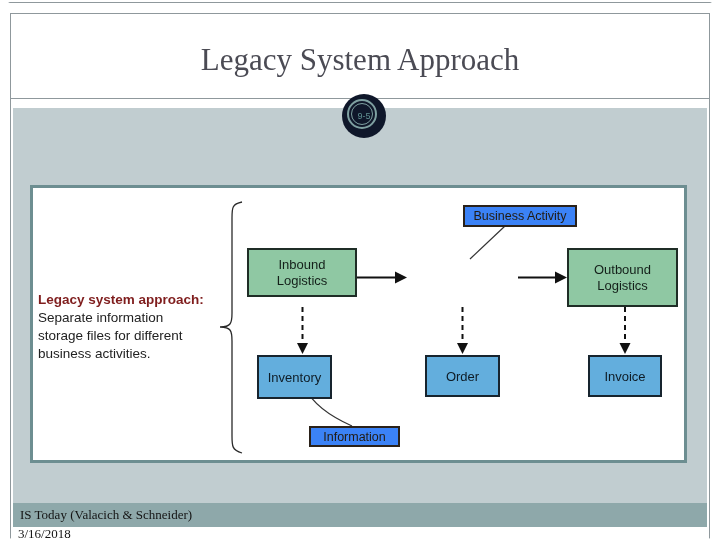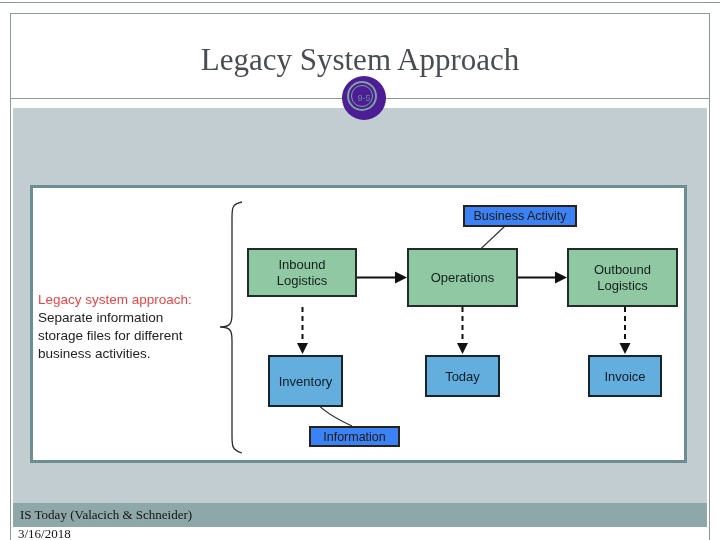--- a/index.html
+++ b/index.html
@@ -1,68 +1,68 @@
 <!DOCTYPE html>
 <html><head>
 <meta charset="utf-8">
 <style>
   html,body{margin:0;padding:0;background:#fff;}
   .slide{position:relative;width:720px;height:540px;background:#ffffff;overflow:hidden;
-         font-family:"Liberation Sans",sans-serif;}
+         font-family:"Liberation Sans",sans-serif;border-radius:18px;}
 
   
   .line{position:absolute;background:#8f989c;}
   .top-line{left:0;top:2px;width:720px;height:1px;}
   .left-line{left:10px;top:13px;width:1px;height:527px;}
   .right-line{left:709px;top:13px;width:1px;height:527px;}
   .titlebox-top{left:10px;top:13px;width:700px;height:1px;}
   .titlebox-bottom{left:10px;top:98px;width:700px;height:1px;}
 
   
   .title{position:absolute;left:0;right:0;top:42px;text-align:center;
          font-family:"Liberation Serif",serif;font-size:31px;color:#4b4b54;}
 
   
-  .badge{position:absolute;left:342px;top:76px;width:44px;height:44px;border-radius:50%;
-         background:#4c1d95;z-index:5;}
+  .badge{position:absolute;left:342px;top:94px;width:44px;height:44px;border-radius:50%;
+         background:#0f172a;z-index:5;}
   .badge .ring1{position:absolute;left:5px;top:5px;width:30px;height:30px;border-radius:50%;
          border:2px solid #7ea0a1;box-sizing:border-box;}
   .badge .ring2{position:absolute;left:9px;top:9px;width:22px;height:22px;border-radius:50%;
          border:1px solid #7ea0a1;box-sizing:border-box;}
   .badge .num{position:absolute;left:0;top:0;width:44px;height:44px;display:flex;
          align-items:center;justify-content:center;font-size:9px;color:#5f8f91;}
 
   
   .canvas{position:absolute;left:13px;top:108px;width:694px;height:395px;background:#c1cdd0;}
   .footer-band{position:absolute;left:13px;top:503px;width:694px;height:24px;background:#8ea8aa;}
 
   
   .figure{position:absolute;left:30px;top:185px;width:657px;height:278px;background:#ffffff;
           border:3px solid #6d8e91;box-sizing:border-box;}
   .fig-inner{position:absolute;left:0;top:0;width:651px;height:272px;}
   .fig-svg{position:absolute;left:0;top:0;width:651px;height:272px;}
 
   
   .caption{position:absolute;left:5px;top:103px;width:180px;font-size:13.5px;line-height:18px;
            color:#222;}
-  .caption .head{font-weight:normal;color:#ef4444;}
+  .caption .head{font-weight:bold;color:#7f1d1d;}
 
   
   .dbox{position:absolute;display:flex;flex-direction:column;align-items:center;
         justify-content:center;text-align:center;box-sizing:border-box;color:#14201a;}
   .dbox span{display:block;}
   .dbox span:empty{display:none;}
   .process{background:#8fc8a3;border:2px solid #1f2d26;font-size:13px;line-height:16px;}
   .file{background:#63aedd;border:2px solid #17242e;font-size:13px;color:#0e1c26;}
   .tag{background:#3b82f6;border:2px solid #2a2119;font-size:12.5px;color:#221a10;}
 
   .p0{left:214px;top:60px;width:110px;height:49px;}
   .p1{left:374px;top:60px;width:111px;height:59px;}
   .p2{left:534px;top:60px;width:111px;height:59px;}
-  .f0{left:235px;top:167px;width:75px;height:52px;}
+  .f0{left:224px;top:167px;width:75px;height:44px;}
   .f1{left:392px;top:167px;width:75px;height:42px;}
   .f2{left:555px;top:167px;width:74px;height:42px;}
   .tag-top{left:430px;top:17px;width:114px;height:22px;}
   .tag-bottom{left:276px;top:238px;width:91px;height:21px;text-align:center;}
 
   
   .ftxt{position:absolute;font-family:"Liberation Serif",serif;font-size:13px;color:#141414;}
   .f-book{left:20px;top:507px;}
   .f-copy{left:210px;top:507px;}
   .f-date{left:18px;top:526px;}
@@ -124,34 +124,30 @@
       </div>
 
       <div class="dbox tag tag-top">
         <span>Business Activity</span>
       </div>
 
       <div class="dbox process p0">
         <span>Inbound</span>
         <span>Logistics</span>
       </div>
-      <div class="dbox process p1">
-        <span>Operations</span>
-
-      </div>
       <div class="dbox process p2">
         <span>Outbound</span>
         <span>Logistics</span>
       </div>
 
       <div class="dbox file f0">
         <span>Inventory</span>
       </div>
       <div class="dbox file f1">
-        <span>Today</span>
+        <span>Order</span>
       </div>
       <div class="dbox file f2">
         <span>Invoice</span>
       </div>
 
       <div class="dbox tag tag-bottom">
         <span>Information</span>
       </div>
 
     </div>

